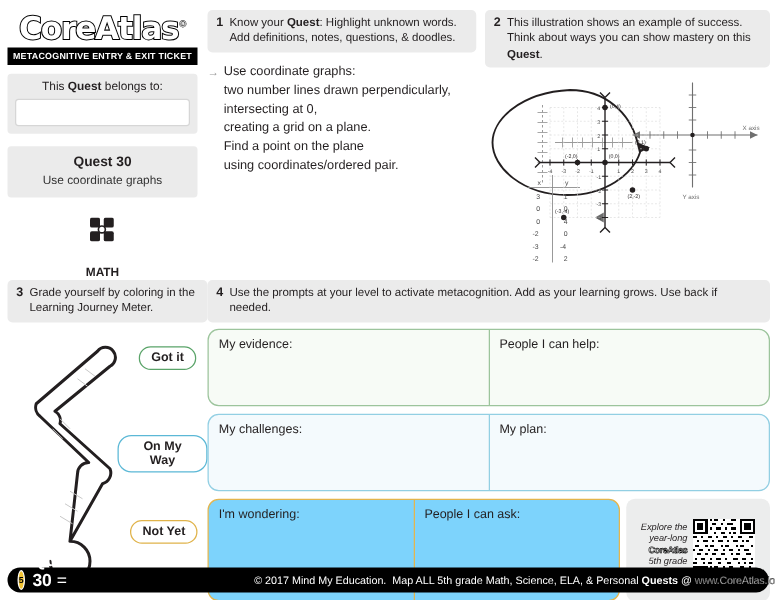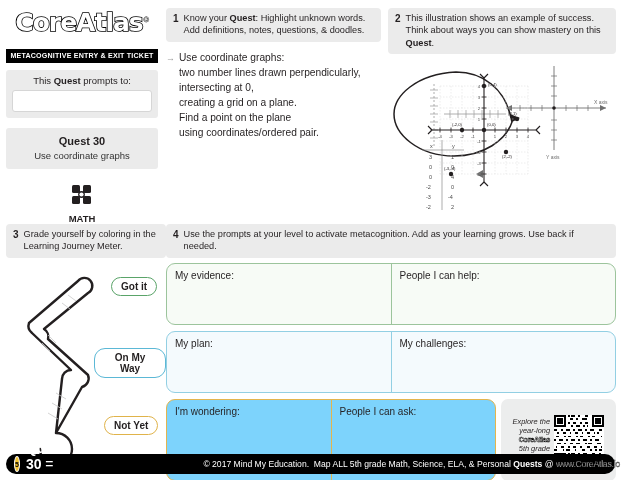--- a/index.html
+++ b/index.html
@@ -7,31 +7,31 @@
   .page{position:absolute;inset:0;}
 
   
   .left-col{position:absolute;left:6px;top:6px;width:152px;}
   .logo-wrap{text-align:center;}
   .logo{font-family:"DejaVu Sans",sans-serif;font-weight:bold;font-size:25px;letter-spacing:-1px;
         color:#fff;-webkit-text-stroke:1.6px #000;paint-order:stroke fill;line-height:1;margin:4px 0 0 0;
         position:relative;display:inline-block;}
   .logo .tm{font-size:7px;-webkit-text-stroke:0.6px #000;vertical-align:super;}
   .tagline{background:#000;color:#fff;font-weight:bold;font-size:7.1px;letter-spacing:0.2px;
-           padding:3px 2px 3px 2px;margin-top:14px;text-align:center;}
+           padding:3px 2px 3px 2px;margin-top:2px;text-align:center;}
   .belongs{background:#ebebeb;border-radius:3px;margin-top:7px;padding:5px 6px 6px 6px;text-align:center;}
   .belongs .lbl{font-size:9.5px;}
   .belongs .lbl b{font-weight:bold;}
   .name-field{background:#fff;border:1px solid #d6d6d6;border-radius:3px;height:20px;margin-top:4px;}
   .quest-box{background:#ebebeb;border-radius:3px;margin-top:10px;padding:7px 4px 8px 4px;text-align:center;}
   .quest-no{font-weight:bold;font-size:11px;}
   .quest-desc{font-size:9.5px;margin-top:3px;color:#333;}
   .subject{margin-top:16px;text-align:center;}
   .subj-icon{width:20px;height:20px;margin:0 auto;display:block;}
-  .subj-name{font-weight:bold;font-size:9.5px;margin-top:8px;}
+  .subj-name{font-weight:bold;font-size:9.5px;margin-top:19px;}
   .divider{height:1px;background:#d8d8d8;margin:5px 14px;}
   .domain-name{font-weight:bold;font-size:9.5px;}
   .standard{font-size:9px;color:#555;margin-top:3px;}
 
   
   .step{background:#ebebeb;border-radius:4px;padding:4px 7px 5px 7px;display:flex;gap:5px;align-items:flex-start;}
   .step .num{font-weight:bold;font-size:10px;line-height:1.35;}
   .step .txt{font-size:9.2px;line-height:1.35;}
   .step .txt b{font-weight:bold;}
 
@@ -98,21 +98,21 @@
 
 <div class="page">
 
   <div class="left-col">
     <div class="logo-wrap">
       <div class="logo"><span>CoreAtlas</span><span class="tm">®</span></div>
       <div class="tagline">METACOGNITIVE ENTRY &amp; EXIT TICKET</div>
     </div>
 
     <div class="belongs">
-      <div class="lbl"><span>This </span><b>Quest</b><span> prompts to:</span></div>
+      <div class="lbl"><span>This </span><b>Quest</b><span> belongs to:</span></div>
       <div class="name-field"></div>
     </div>
 
     <div class="quest-box">
       <div class="quest-no">Quest 30</div>
       <div class="quest-desc">Use coordinate graphs</div>
     </div>
 
     <div class="subject">
       <svg class="subj-icon" viewBox="0 0 20 20">
@@ -340,22 +340,22 @@
 
     <div class="prompt-rows">
       <div class="prompt-row row-green">
         <div class="prompt-box">
           <div class="prompt-cell">My evidence:</div>
           <div class="prompt-cell">People I can help:</div>
         </div>
       </div>
       <div class="prompt-row row-blue">
         <div class="prompt-box">
+          <div class="prompt-cell">My challenges:</div>
           <div class="prompt-cell">My plan:</div>
-          <div class="prompt-cell">My challenges:</div>
         </div>
       </div>
       <div class="prompt-row row-yellow">
         <div class="prompt-box">
           <div class="prompt-cell">I'm wondering:</div>
           <div class="prompt-cell">People I can ask:</div>
         </div>
         <div class="qr-block">
           <div class="qr-text">
             <div>Explore the</div>

